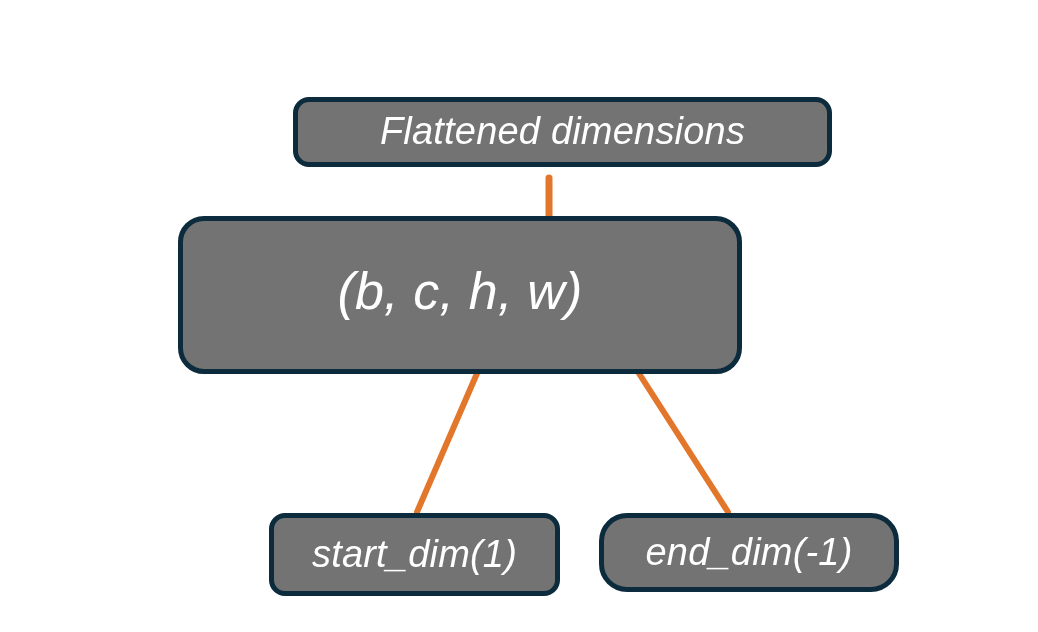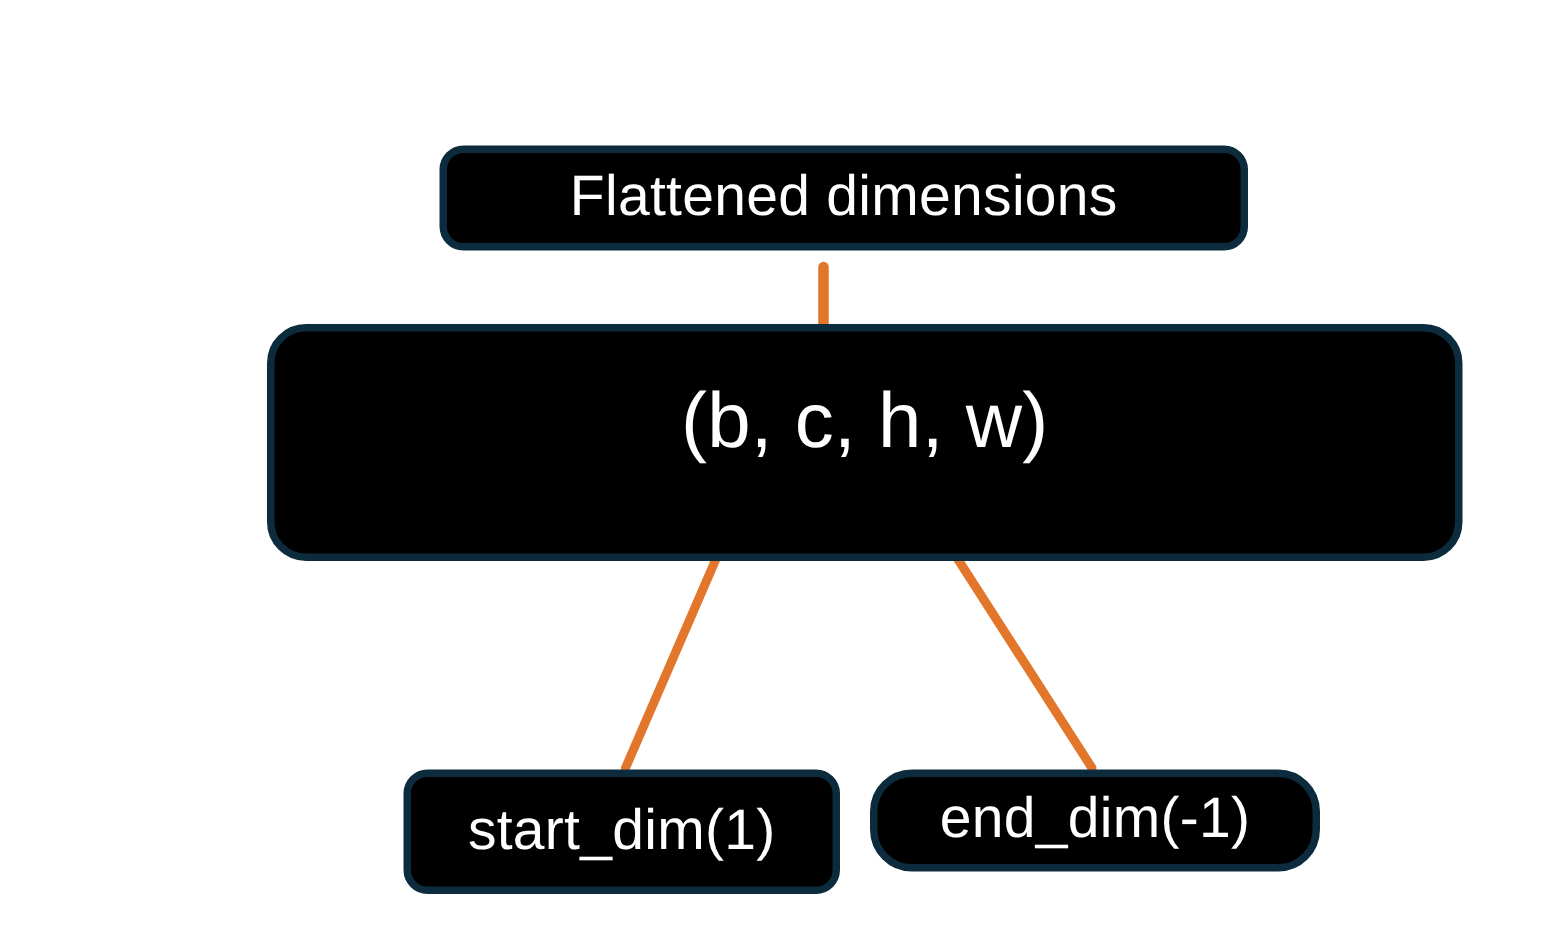--- a/index.html
+++ b/index.html
@@ -13,64 +13,65 @@
   #canvas {
     position: relative;
     width: 1038px;
     height: 632px;
     background: #ffffff;
     overflow: hidden;
   }
   .node {
     position: absolute;
     box-sizing: border-box;
-    background: #000000;
+    background: #737373;
     border: 5px solid #0c2b3c;
     border-radius: 18px;
     color: #ffffff;
     display: flex;
     align-items: center;
     justify-content: center;
     text-align: right;
     line-height: 1.1;
     white-space: nowrap;
     font-weight: 400;
     letter-spacing: 0.2px;
+    font-style: italic;
   }
   #node-flattened {
     left: 293px;
     top: 97px;
     width: 539px;
     height: 70px;
     font-size: 38px;
     border-radius: 16px;
   }
   #node-shape {
     left: 178px;
     top: 216px;
-    width: 797px;
+    width: 564px;
     height: 158px;
     font-size: 52px;
     border-radius: 26px;
     align-items: flex-start;
-    padding-top: 32px;
+    padding-top: 42px;
   }
   #node-start-dim {
     left: 269px;
     top: 513px;
     width: 291px;
     height: 83px;
     font-size: 38px;
     border-radius: 16px;
   }
   #node-end-dim {
-    left: 580px;
+    left: 599px;
     top: 513px;
     width: 300px;
-    height: 68px;
+    height: 79px;
     font-size: 38px;
     border-radius: 28px;
   }
   #overlay {
     position: absolute;
     left: 0;
     top: 0;
     width: 1038px;
     height: 632px;
     pointer-events: none;

